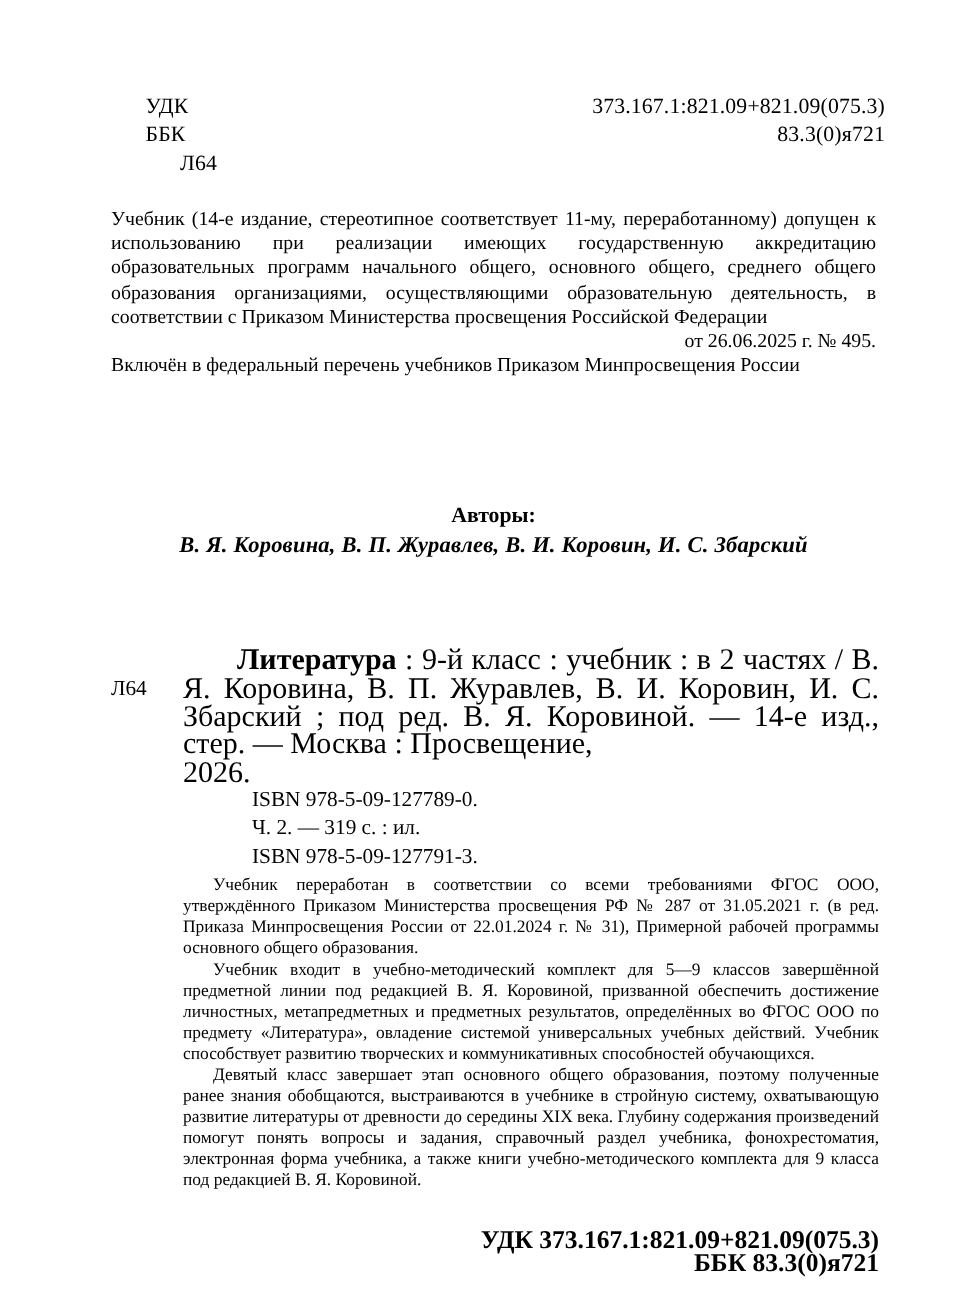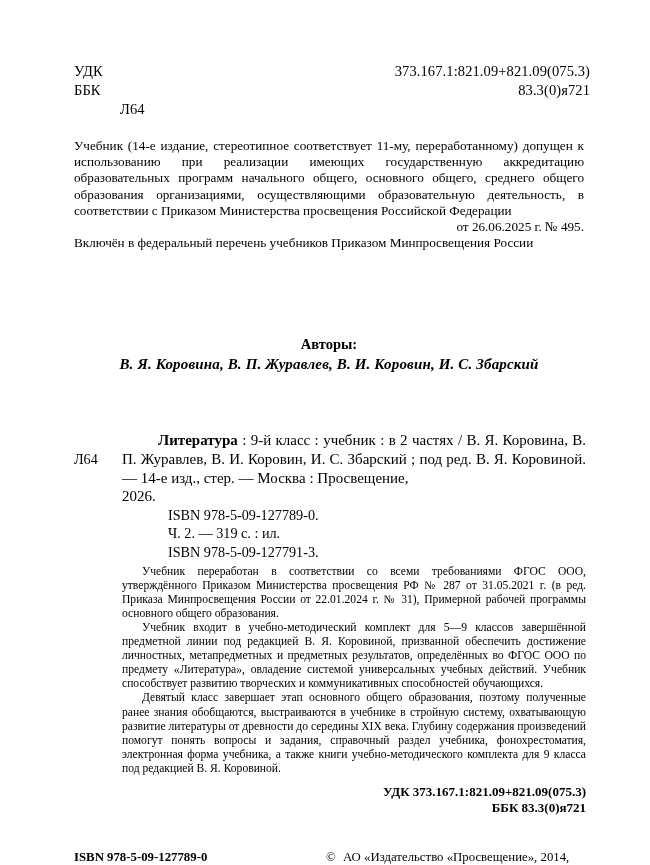--- a/index.html
+++ b/index.html
@@ -23,20 +23,21 @@
   }
 
   
   .class-block {
     font-size: 14.5px;
     line-height: 19px;
     letter-spacing: 0.1px;
   }
   .class-row {
     display: flex;
+    margin-left: 23px;
   }
   .class-key {
     width: 46px;
     flex: 0 0 46px;
   }
   .class-val {
     flex: 1 1 auto;
     text-align: right;
   }
   .class-sub {
@@ -76,21 +77,21 @@
     white-space: nowrap;
   }
 
   
   .bib {
     margin-top: 56px;
     width: 512px;
     position: relative;
   }
   .bib-body {
-    font-size: 15px;
+    font-size: 20px;
     line-height: 18.6px;
     text-align: justify;
     text-justify: inter-word;
     padding-left: 48px;
     text-indent: 36px;
   }
   .bib-body .tail {
     text-indent: 0;
     text-align: left;
   }
@@ -121,24 +122,24 @@
     text-align: justify;
     text-justify: inter-word;
   }
   .annotation p {
     margin: 0;
     text-indent: 20px;
   }
 
   
   .class-repeat {
-    margin-top: 8px;
+    margin-top: 24px;
     width: 512px;
     text-align: right;
-    font-size: 13px;
+    font-size: 17px;
     line-height: 15.6px;
     font-weight: bold;
   }
 
   
   .footer {
     margin-top: 34px;
     width: 512px;
     display: flex;
     align-items: flex-start;

